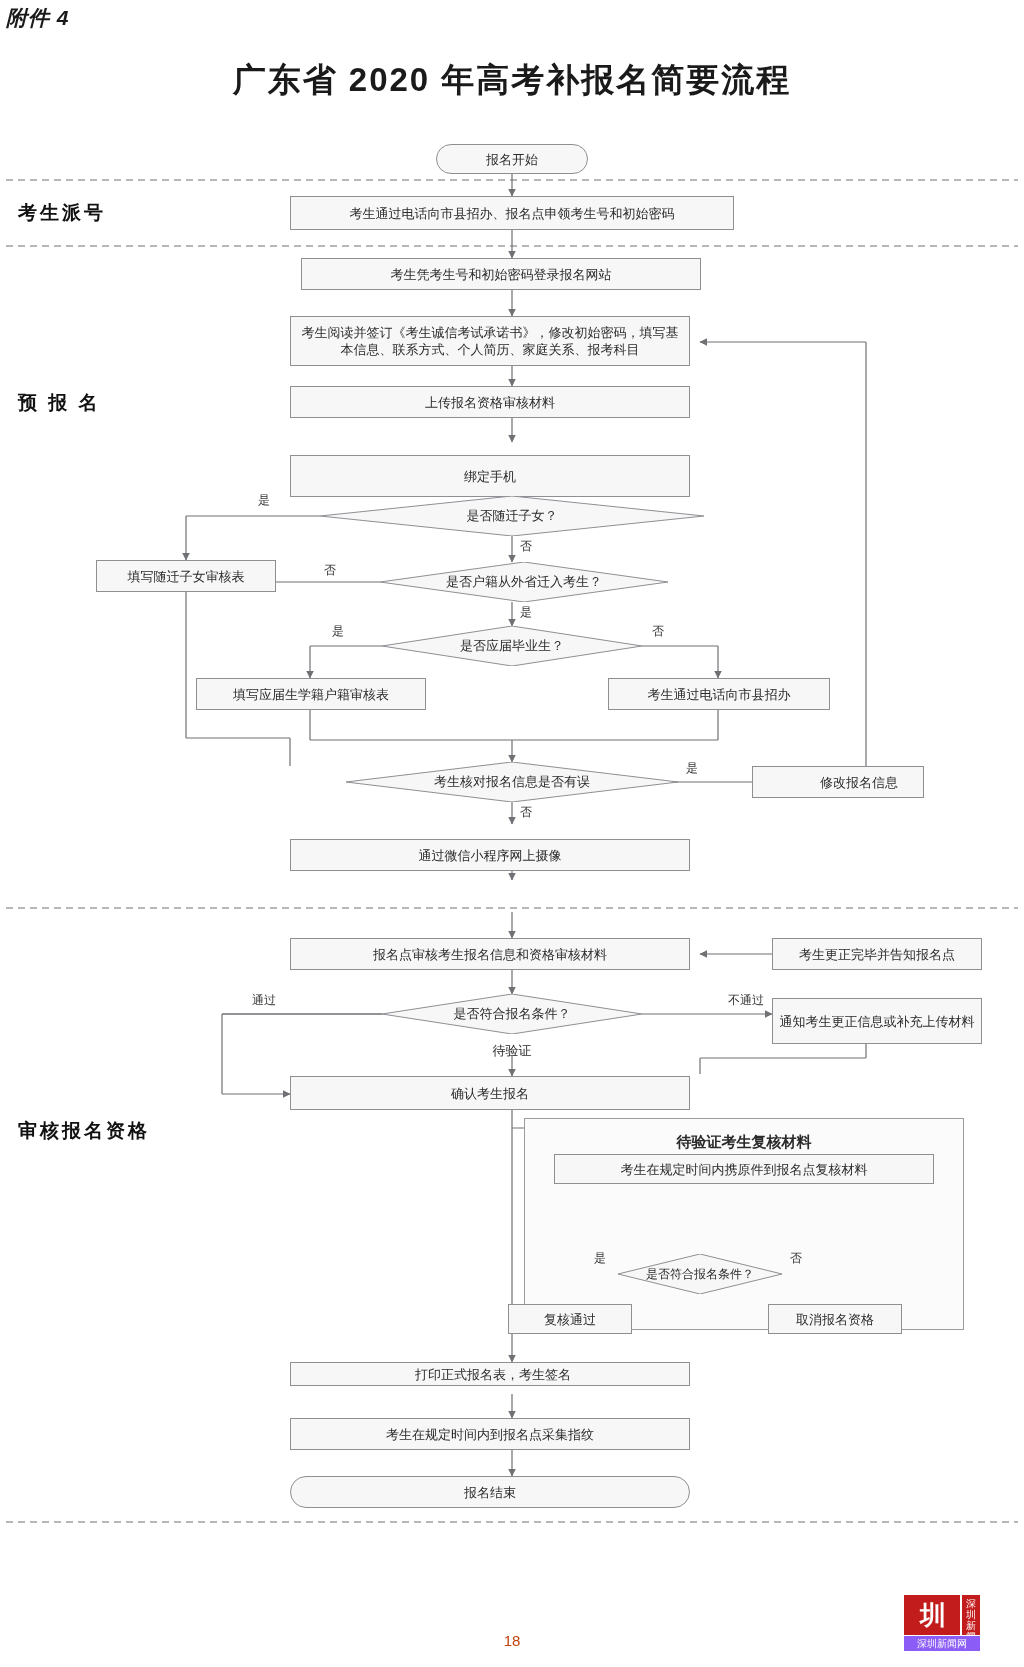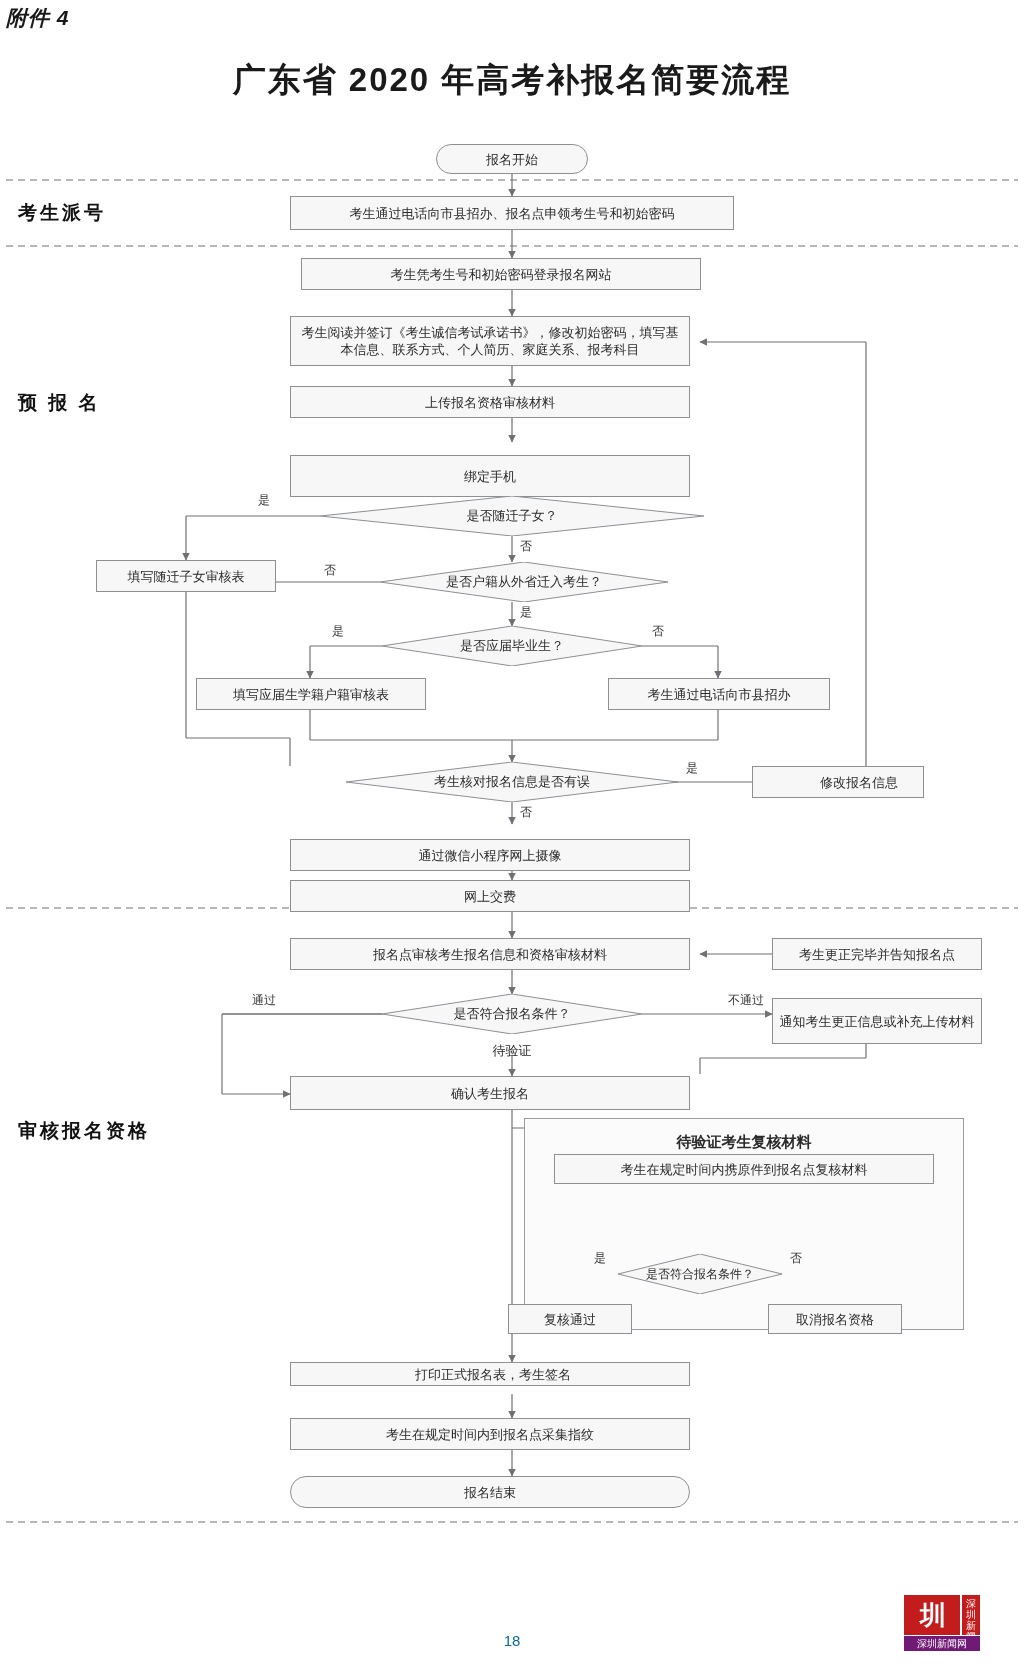--- a/index.html
+++ b/index.html
@@ -27,21 +27,21 @@
     text-align: center;
     font-size: 33px;
     font-weight: bold;
     letter-spacing: 2px;
   }
   .page-num {
     position: absolute;
     left: 0; right: 0; bottom: 18px;
     text-align: center;
     font-size: 15px;
-    color: #0369a1;
+    color: #c2410c;
   }
   
   .watermark {
     position: absolute;
     right: 10px; bottom: 16px;
     width: 110px; height: 56px;
   }
   .wm-sq {
     position: absolute;
     left: 0; top: 0;
@@ -61,21 +61,21 @@
     color: #fff;
     font-size: 10px;
     line-height: 11px;
     text-align: center;
     padding-top: 3px;
   }
   .wm-cap {
     position: absolute;
     left: 0; top: 41px;
     width: 76px; height: 15px;
-    background: #701a75;
+    background: #8b5cf6;
     color: #fff;
     font-size: 10px;
     text-align: center;
     line-height: 15px;
     letter-spacing: 0px;
   }
 
   
   #flow {
     position: absolute;
@@ -293,21 +293,20 @@
       </svg>
     <div class="dtext">考生核对报名信息是否有误</div>
   </div>
   <div class="edge-label" style="left:686px; top:642px;">是</div>
   <div class="edge-label" style="left:520px; top:686px;">否</div>
 
   <div class="node" style="left:752px; top:648px; width:172px; height:32px;padding-left:48px;">修改报名信息</div>
 
   <div class="node" style="left:290px; top:706px; width:400px; height:32px;margin-top:15px;">通过微信小程序网上摄像</div>
 
-  <div class="node" style="left:290px; top:762px; width:400px; height:32px;">网上交费</div>
 
   <div class="node" style="left:290px; top:820px; width:400px; height:32px;">报名点审核考生报名信息和资格审核材料</div>
 
   <div class="node" style="left:772px; top:820px; width:210px; height:32px;">考生更正完毕并告知报名点</div>
 
   <div class="diamond-wrap" style="left:382px; top:876px; width:260px; height:40px;">
     <svg width="260" height="40" viewBox="0 0 260 40">
         <polygon points="0,20 130,0 260,20 130,40" fill="#f7f7f8" stroke="#8d8f93" stroke-width="1"></polygon>
       </svg>
     <div class="dtext">是否符合报名条件？</div>

